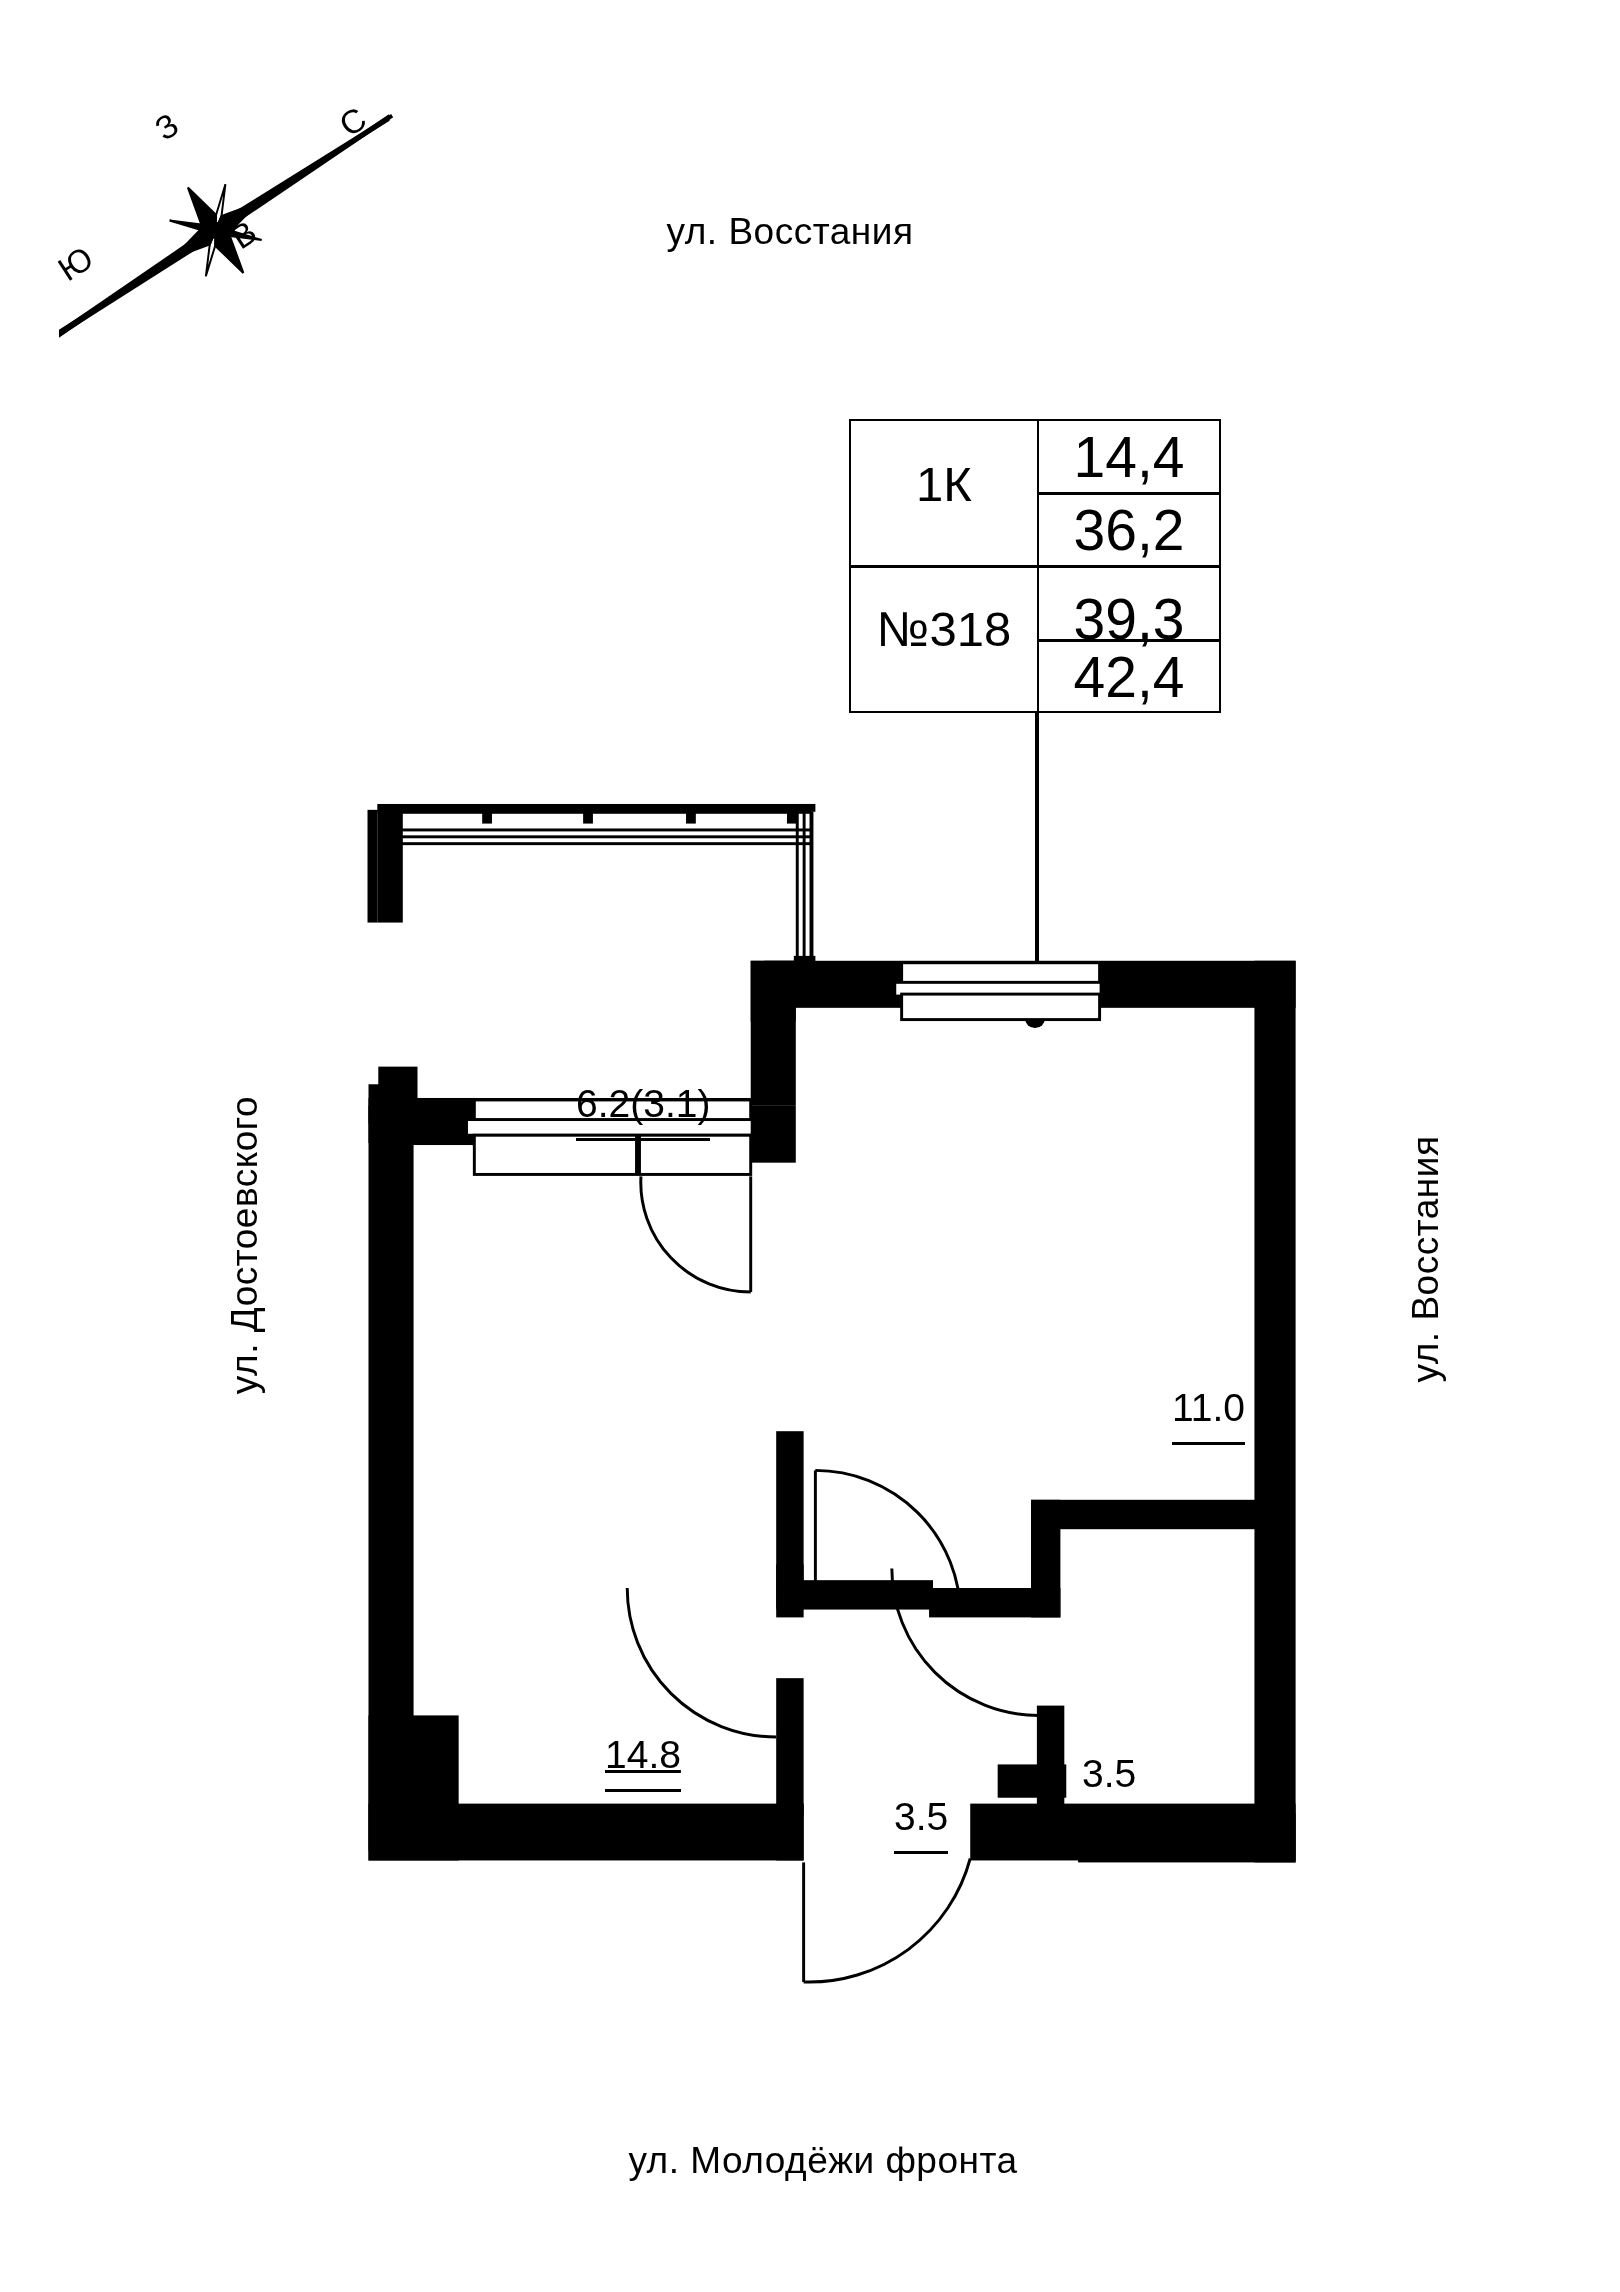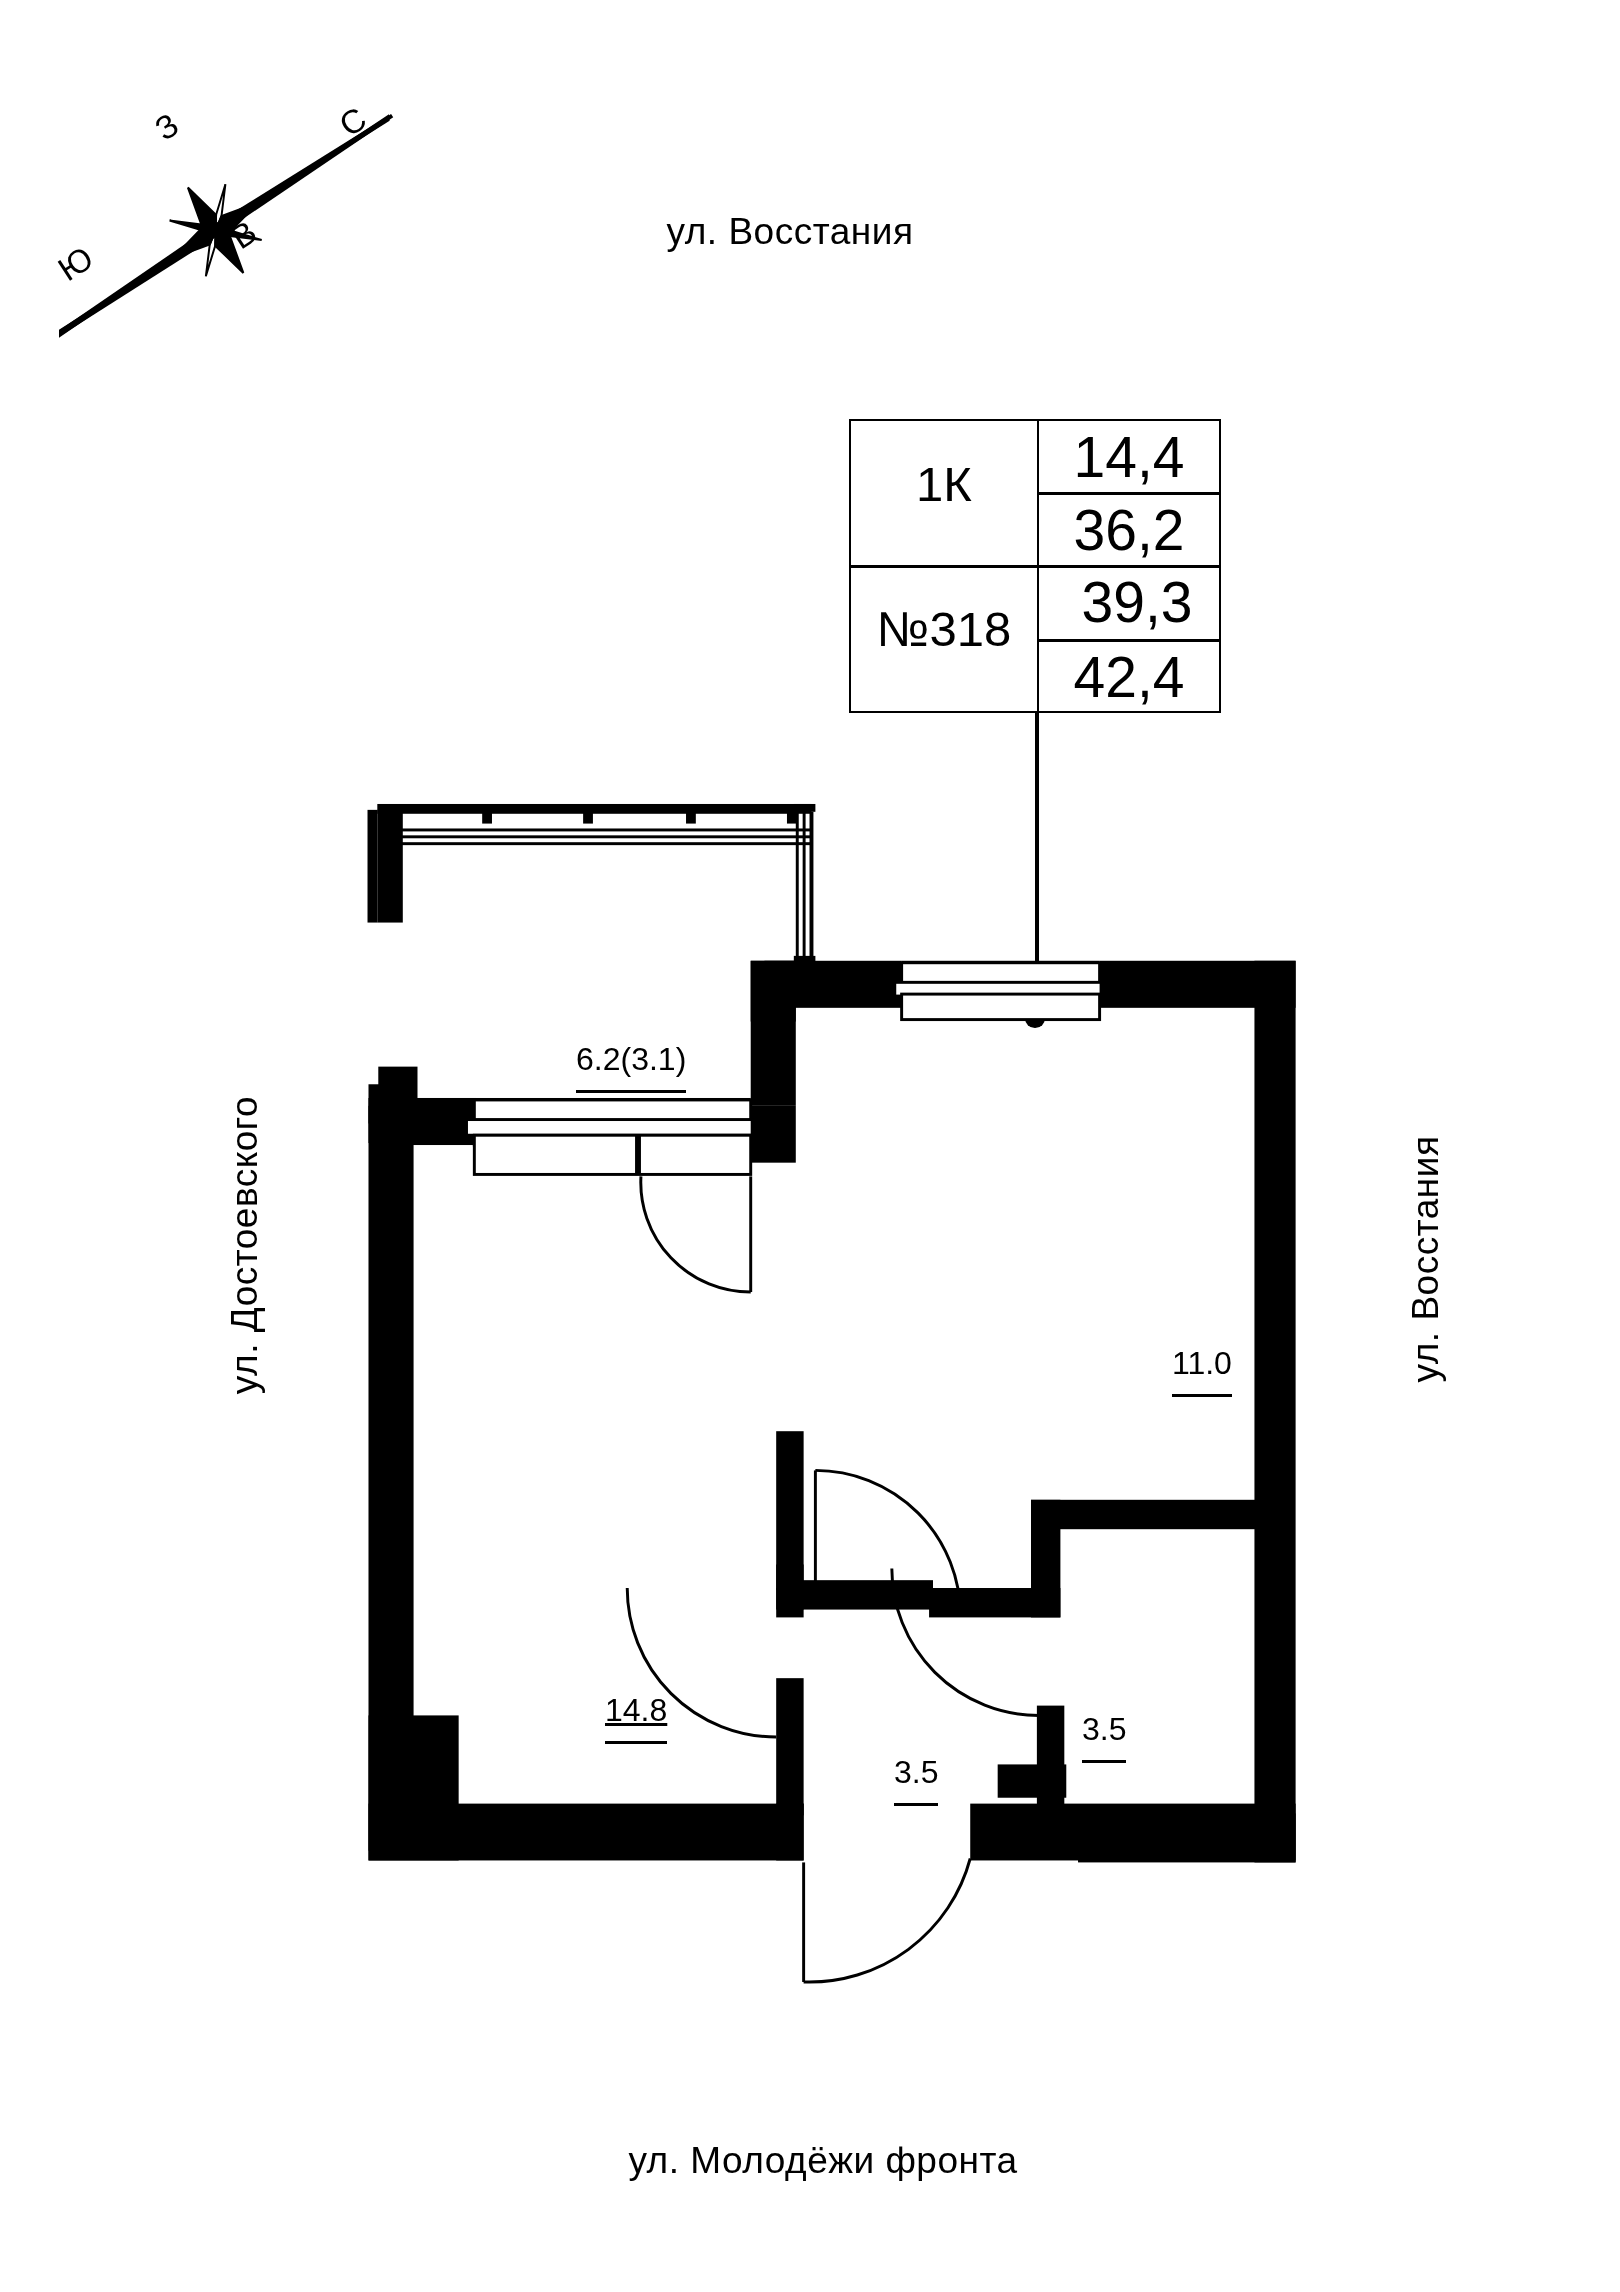--- a/index.html
+++ b/index.html
@@ -98,26 +98,27 @@
     border-radius: 50%;
     background: #000;
   }
 
   
   #plan { left: 0; top: 0; width: 1620px; height: 2293px; }
 
   
   .area-label {
     position: absolute;
-    font-size: 32px;
+    font-size: 39px;
     line-height: 1;
     white-space: nowrap;
     padding-bottom: 15px;
     border-bottom: 3.9px solid #000;
     color: #000;
+    margin-top: 41px;
   }
 
   svg { display: block; }
 </style>
 </head>
 <body>
 
 <div id="page">
 
   <div id="compass" class="abs">
@@ -162,21 +163,21 @@
       <div class="vsplit-h" style="top:144px;"></div>
       <div class="cell-text" style="top:39px;">1К</div>
       <div class="cell-text" style="top:184px;">№318</div>
     </div>
     <div class="col-right">
       <div class="vsplit-h" style="top:71px;"></div>
       <div class="vsplit-h" style="top:144px;"></div>
       <div class="vsplit-h" style="top:218px;"></div>
       <div class="cell-text cell-num" style="top:7.8px;">14,4</div>
       <div class="cell-text cell-num" style="top:81px;">36,2</div>
-      <div class="cell-text cell-num" style="top:153px;padding-left:8px;">39,3</div>
+      <div class="cell-text cell-num" style="top:170px;">39,3</div>
       <div class="cell-text cell-num" style="top:228px;">42,4</div>
     </div>
   </div>
 
   <div id="leader-line" class="abs"></div>
   <div id="leader-dot" class="abs"></div>
 
   <div id="plan" class="abs">
     <svg width="1620" height="2293" viewBox="0 0 1653 2339">
 

